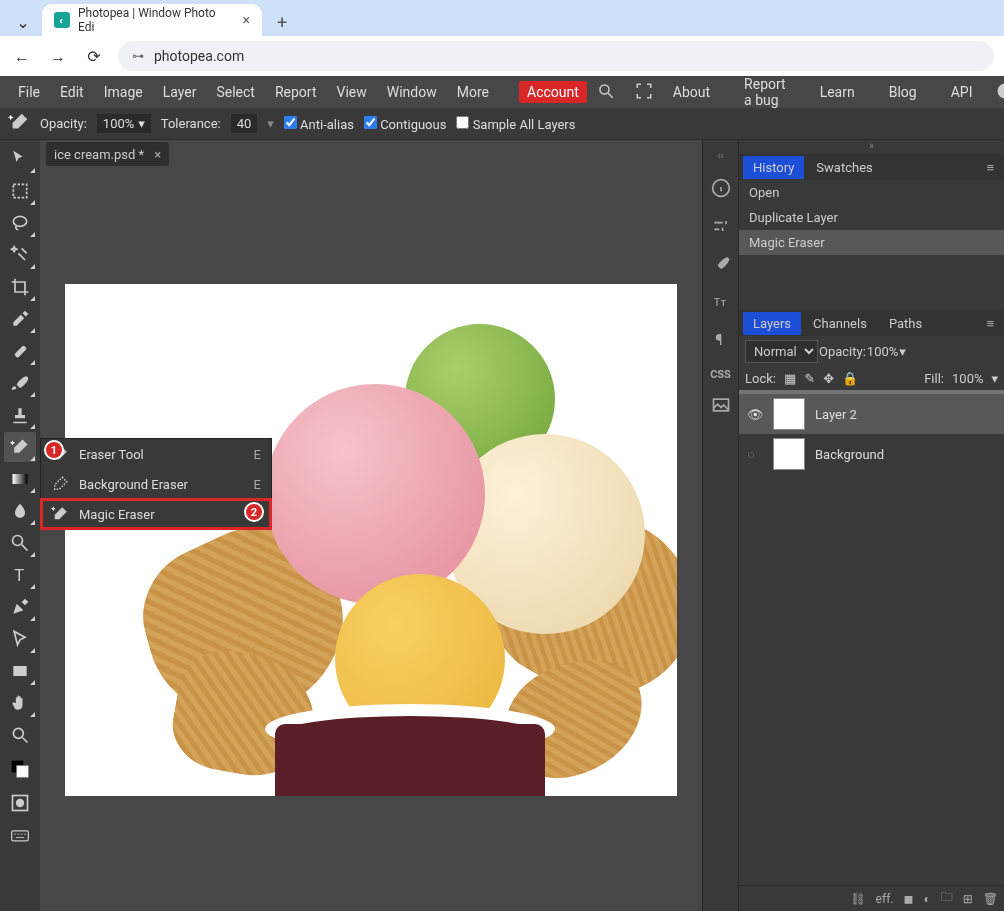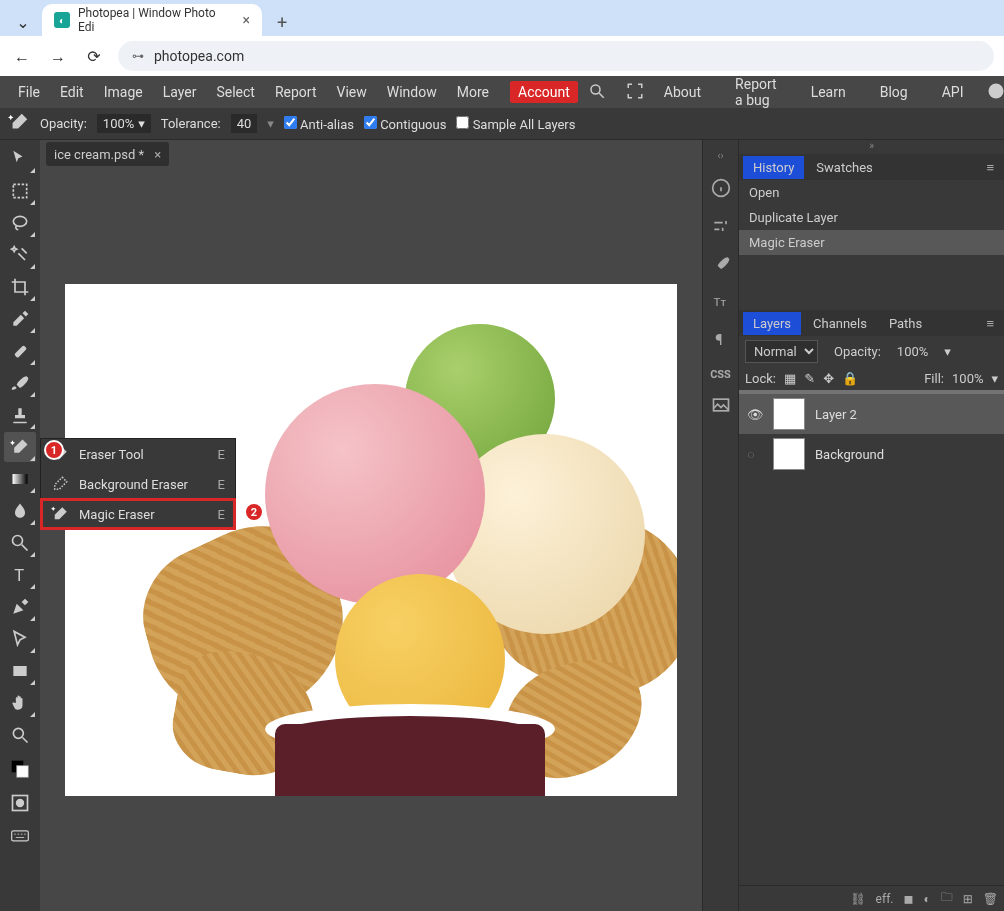--- a/index.html
+++ b/index.html
@@ -9,54 +9,54 @@
 .tab-down{width:30px;height:28px;background:#cfe1f8;border-radius:6px;display:flex;align-items:center;justify-content:center;margin-right:4px;color:#333}
 .tab{background:#fff;height:32px;border-radius:10px 10px 0 0;display:flex;align-items:center;padding:0 12px;width:220px;gap:8px;font-size:12px;color:#333}
 .tab .favicon{width:16px;height:16px;background:#18a497;border-radius:3px;display:flex;align-items:center;justify-content:center;color:#fff;font-size:10px;font-weight:bold}
 .tab .close{margin-left:auto;color:#666;font-size:14px}
 .new-tab{width:28px;height:28px;display:flex;align-items:center;justify-content:center;color:#555;font-size:18px;margin-left:6px}
 .addr-bar{height:40px;background:#fff;display:flex;align-items:center;padding:0 10px;gap:12px}
 .addr-bar .nav-btn{width:24px;height:24px;display:flex;align-items:center;justify-content:center;color:#333;font-size:16px}
 .addr-field{flex:1;height:30px;background:#eef2f7;border-radius:15px;display:flex;align-items:center;padding:0 14px;gap:10px;color:#333;font-size:14px}
 .menu-bar{height:32px;background:#474747;display:flex;align-items:center;padding:0 8px;gap:0;color:#ddd;font-size:14px}
 .menu-bar .mi{padding:4px 10px;cursor:pointer}
-.menu-bar .account{background:#d92626;color:#fff;padding:3px 8px;border-radius:2px;margin-left:11px}
+.menu-bar .account{background:#d92626;color:#fff;padding:3px 8px;border-radius:2px;margin-left:20px}
 .menu-bar .right{margin-left:auto;display:flex;gap:14px;align-items:center}
 .menu-bar .icon{width:18px;height:18px;fill:#ccc}
 .option-bar{height:32px;background:#393939;display:flex;align-items:center;padding:0 8px;gap:10px;color:#ddd;font-size:13px;border-bottom:1px solid #2a2a2a}
 .option-bar .num-box{background:#2a2a2a;padding:2px 6px;display:flex;align-items:center;gap:4px}
 .option-bar input[type=checkbox]{accent-color:#2d7cf0}
 .main-area{display:flex;height:771px}
 .toolbox{width:40px;background:#393939;display:flex;flex-direction:column;align-items:center;padding-top:4px;gap:2px}
 .tool{width:32px;height:30px;display:flex;align-items:center;justify-content:center;border-radius:2px;position:relative}
 .tool.active{background:#525252}
 .tool svg{width:20px;height:20px;fill:#ccc}
 .canvas-wrap{flex:1;background:#474747;display:flex;flex-direction:column}
 .doc-tabs{height:28px;display:flex;align-items:center;padding-left:6px}
 .doc-tab{background:#2f2f2f;height:24px;border-radius:3px;padding:0 8px;display:flex;align-items:center;gap:10px;color:#ccc;font-size:13px}
 .doc-tab .x{color:#aaa;font-size:13px}
 .canvas{flex:1;display:flex;align-items:center;justify-content:center;background:#474747;position:relative}
 .canvas-img{width:612px;height:512px;background:#fff;position:relative;overflow:hidden}
-.flyout{position:absolute;left:40px;top:438px;width:196px;background:#393939;border:1px solid #222;z-index:100}
+.flyout{position:absolute;left:40px;top:438px;width:232px;background:#393939;border:1px solid #222;z-index:100}
 .flyout-item{height:30px;display:flex;align-items:center;padding:0 10px;color:#ddd;font-size:13px;gap:10px}
 .flyout-item .key{margin-left:auto;color:#aaa}
 .flyout-item svg{width:18px;height:18px;fill:#ccc}
 .flyout-item.hl{outline:3px solid #d92626;outline-offset:-2px}
 .num-badge{position:absolute;width:20px;height:20px;background:#d92626;border:2px solid #fff;border-radius:50%;color:#fff;font-size:11px;font-weight:bold;display:flex;align-items:center;justify-content:center;z-index:101}
 .right-rail{width:36px;background:#393939;border-left:1px solid #2a2a2a;display:flex;flex-direction:column;align-items:center;padding-top:10px;gap:14px}
 .right-rail svg{width:20px;height:20px;fill:#aaa}
 .panels{width:266px;background:#393939;display:flex;flex-direction:column;border-left:1px solid #2a2a2a}
 .panel-header{height:26px;background:#333;display:flex;align-items:center;padding:0 4px;gap:2px;color:#ccc;font-size:13px}
 .panel-header .ptab{padding:4px 10px}
 .panel-header .ptab.active{background:#1d4ed8}
 .panel-header .menu-right{margin-left:auto;padding:0 6px;color:#aaa}
 .history-body{background:#393939}
 .hist-item{padding:5px 10px;color:#ccc;font-size:13px;border-bottom:0}
 .hist-item.sel{background:#585858}
-.layers-opts{display:flex;align-items:center;padding:4px 6px;gap:16px;color:#ccc;font-size:13px}
+.layers-opts{display:flex;align-items:center;padding:4px 6px;gap:1px;color:#ccc;font-size:13px}
 .layers-opts select{background:#2f2f2f;color:#ccc;border:1px solid #555;padding:2px 4px;font-size:13px}
 .lock-row{display:flex;align-items:center;padding:4px 6px;gap:8px;color:#ccc;font-size:13px;border-bottom:4px solid #737373}
 .layer-list{flex:1}
 .layer-item{height:40px;display:flex;align-items:center;padding:0 8px;gap:10px;color:#ddd;font-size:13px}
 .layer-item.sel{background:#585858}
 .layer-item .eye{width:16px}
 .layer-item .thumb{width:32px;height:32px;background:#fff;border:1px solid #888}
 .panel-footer{height:26px;border-top:1px solid #2a2a2a;display:flex;align-items:center;justify-content:flex-end;padding:0 6px;gap:10px;color:#aaa;font-size:12px}
 .handles{height:14px;display:flex;justify-content:space-around;color:#888;font-size:10px}
 

